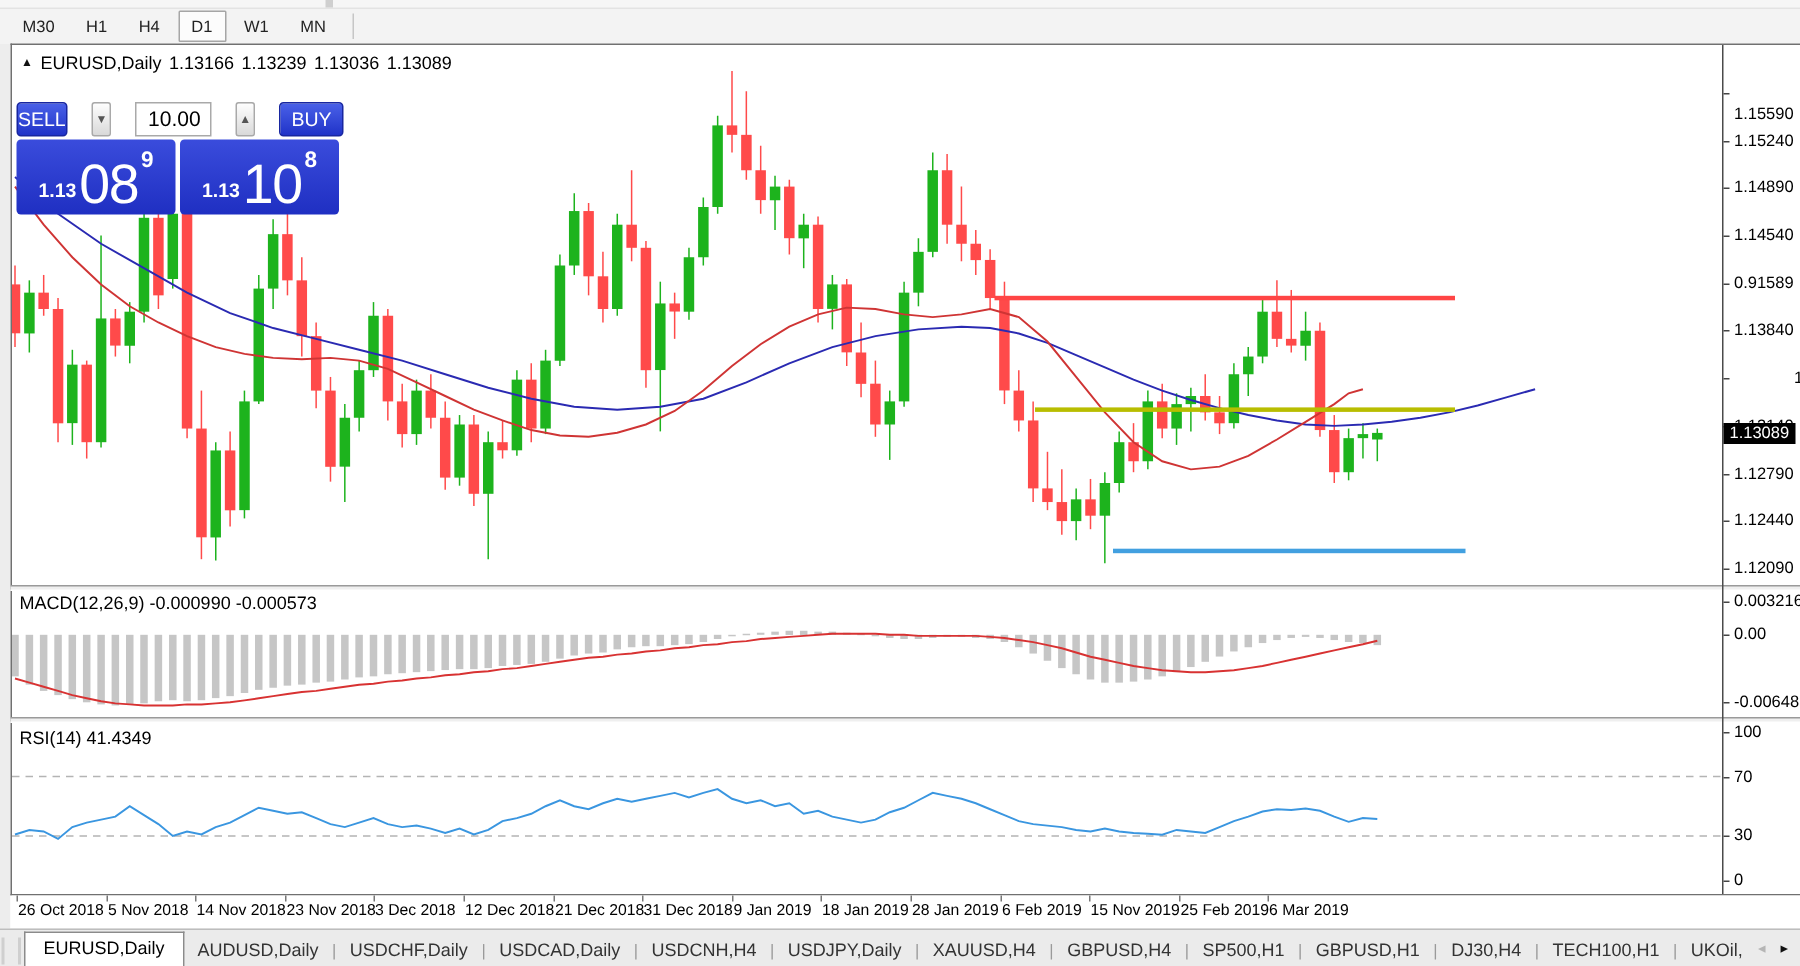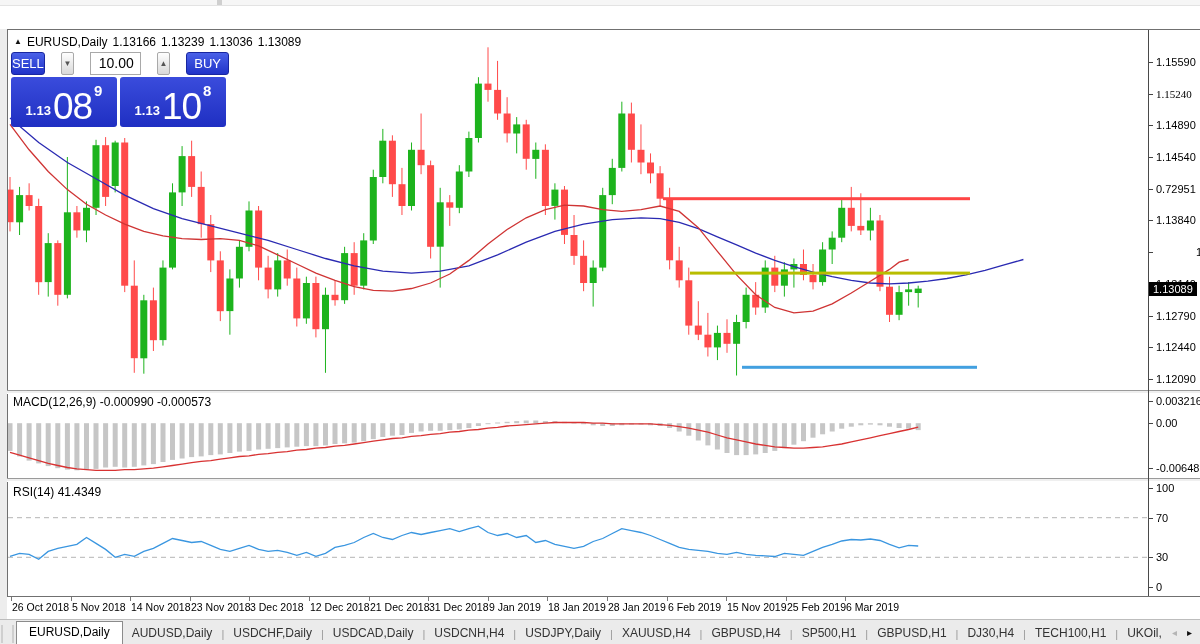--- a/index.html
+++ b/index.html
@@ -19,21 +19,21 @@
   .chart-left-border{position:absolute;left:7px;top:29px;width:1px;height:568px;background:#707070;}
   .panel-sep{position:absolute;left:7px;width:1193px;height:4px;background:#efefef;border-top:1px solid #9a9a9a;border-bottom:1px solid #ffffff;box-sizing:border-box;}
   .bottom-border{position:absolute;left:7px;top:596px;width:1193px;height:1px;background:#707070;}
   .axis-border{position:absolute;left:1148px;top:30px;width:1px;height:566px;background:#4a4a4a;}
   
   .chart-title{position:absolute;left:14px;top:35px;font-size:12px;color:#000;display:flex;align-items:center;gap:5px;}
   .chart-title .tri{font-size:8px;line-height:1;color:#111;}
   .chart-title b{font-weight:normal;}
   
   .trade-panel{position:absolute;left:11px;top:52px;width:218px;}
-  .tp-row1{display:flex;gap:16px;margin-bottom:2px;}
+  .tp-row1{display:flex;gap:16px;margin-bottom:2px;margin-top:16px;}
   .btn-trade{width:47px;height:23px;display:flex;align-items:center;justify-content:center;color:#fff;font-size:13px;
     background:linear-gradient(#4a61e8,#2033c8);border:1px solid #1826a0;border-radius:3px;box-sizing:border-box;cursor:pointer;}
   .spin{width:21px;height:23px;display:flex;align-items:center;justify-content:center;font-size:8px;color:#555;
     background:linear-gradient(#fefefe,#d9d9d9);border:1px solid #a9a9a9;border-radius:2px;box-sizing:border-box;cursor:pointer;}
   .vol{width:74px;height:23px;background:#fff;border:1px solid #a9a9a9;box-sizing:border-box;font-size:14px;color:#000;
     text-align:right;padding:0 6px;line-height:21px;}
   .tp-row2{display:flex;gap:3px;}
   .price-box{width:106px;height:50px;background:linear-gradient(#3a4cdc,#1f2fc2);border-radius:3px;color:#fff;
     display:flex;align-items:flex-end;justify-content:center;box-sizing:border-box;padding-bottom:5px;cursor:pointer;}
   .price-box .pp{font-size:13px;font-weight:bold;margin-right:2px;line-height:1;margin-bottom:5px;}
@@ -64,20 +64,29 @@
 </style>
 </head>
 <body>
 
 <div class="win">
 
   <div class="top-strip">
     <div class="notch"></div>
   </div>
 
+  <div class="tf-bar" id="tf-bar">
+      <div class="tf-btn">M30</div>
+      <div class="tf-btn">H1</div>
+      <div class="tf-btn">H4</div>
+      <div class="tf-btn active">D1</div>
+      <div class="tf-btn">W1</div>
+      <div class="tf-btn">MN</div>
+      <div class="tf-sep"></div>
+    </div>
 
   <div class="left-margin"></div>
   <div class="chart-top-border"></div>
   <div class="chart-left-border"></div>
 
   <svg id="chart-svg" width="1140" height="566" viewBox="8 31 1140 566">
       <line x1="10" y1="177.0" x2="10" y2="231.4" stroke="#ff4a4a" stroke-width="1"></line>
       <rect x="6.5" y="189.6" width="7" height="32.6" fill="#ff4a4a"></rect>
       <line x1="19.560000000000002" y1="186.9" x2="19.560000000000002" y2="235.0" stroke="#1db31d" stroke-width="1"></line>
       <rect x="16.1" y="195.1" width="7" height="27.2" fill="#1db31d"></rect>
@@ -415,29 +424,29 @@
       </div>
     </div>
   </div>
 
   <div class="ind-label" style="left:13px;top:395px"><span>MACD(12,26,9)</span> <span>-0.000990</span> <span>-0.000573</span></div>
 
   <div class="ind-label" style="left:13px;top:485px"><span>RSI(14)</span> <span>41.4349</span></div>
 
   <div id="axis-col">
       <div class="axis-tick" style="top: 62px;"></div>
-      <div class="axis-label" style="top: 62px;">1.15590</div>
+      <div class="axis-label" style="top: 76px;">1.15590</div>
       <div class="axis-tick" style="top: 94px;"></div>
-      <div class="axis-label" style="top: 94px; font-family: Liberation Serif, serif;">1.15240</div>
+      <div class="axis-label" style="top: 94px;">1.15240</div>
       <div class="axis-tick" style="top: 125px;"></div>
       <div class="axis-label" style="top: 125px;">1.14890</div>
       <div class="axis-tick" style="top: 157px;"></div>
       <div class="axis-label" style="top: 157px;">1.14540</div>
       <div class="axis-tick" style="top: 189px;"></div>
-      <div class="axis-label" style="top: 189px;">0.72951</div>
+      <div class="axis-label" style="top: 189px;">0.91589</div>
       <div class="axis-tick" style="top: 220px;"></div>
       <div class="axis-label" style="top: 220px;">1.13840</div>
       <div class="axis-tick" style="top: 252px;"></div>
       <div class="axis-label" style="top: 252px; margin-left: 40px;">1.13490</div>
       <div class="axis-tick" style="top: 284px;"></div>
       <div class="axis-label" style="top: 284px;">1.13140</div>
       <div class="axis-tick" style="top: 316px;"></div>
       <div class="axis-label" style="top: 316px;">1.12790</div>
       <div class="axis-tick" style="top: 347px;"></div>
       <div class="axis-label" style="top: 347px;">1.12440</div>

